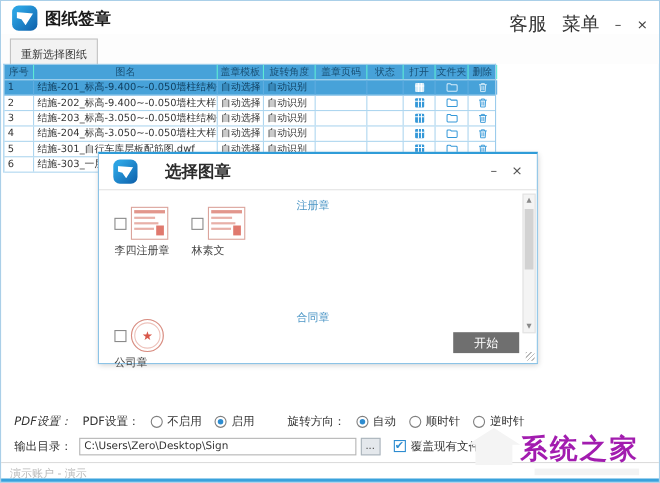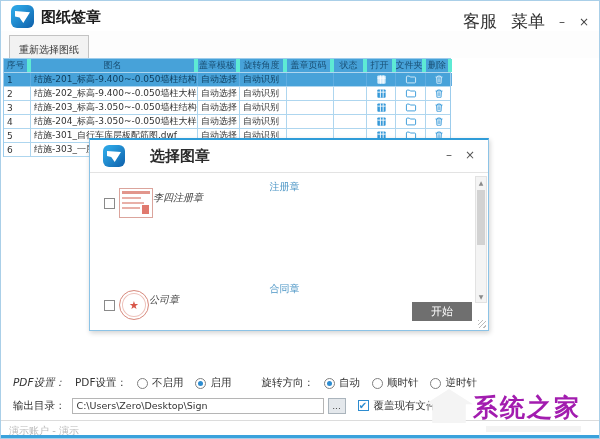--- a/index.html
+++ b/index.html
@@ -28,21 +28,21 @@
   
   .dtable { position:absolute; top:57px; left:2px; width:448px; border:1px solid #9cccec;
             border-bottom:none; font-size:9px; color:#333; }
   .trow { display:grid; grid-template-columns:27px 167px 42px 47px 47px 33px 29px 30px 26px;
           height:14px; border-bottom:1px solid #aed6ef; }
   .tcell { border-right:1px solid #aed6ef; padding:0 3px; display:flex; align-items:center;
            white-space:nowrap; overflow:hidden; }
   .tcell:last-child { border-right:none; }
   .tcell.center { justify-content:center; padding:0; }
   .trow.head { background:#47a2d9; color:#194f74; }
-  .trow.head .tcell { border-right:4px solid #5eead4; justify-content:center; }
+  .trow.head .tcell { border-right:1px solid #5eead4; justify-content:center; }
   .trow.sel { background:#47a2d9; color:#0e3c5c; }
   .trow.sel .tcell { border-right:1px solid #5fade0; }
   .trow .ic { color:#3498d8; display:flex; align-items:center; justify-content:center; width:100%; height:100%; cursor:pointer; }
   .trow.sel .ic { color:#d8edfa; }
 
   
   .dialog { position:absolute; left:88px; top:137px; width:400px; height:193px; background:#fff;
             border:1px solid #8cc3e6; border-top:2px solid #2f9cd8; box-shadow:1px 2px 5px rgba(0,0,0,.18); }
   .dlg-titlebar { position:absolute; top:0; left:0; right:0; height:33px; border-bottom:1px solid #e3e3e3; }
   .dlg-logo { position:absolute; left:13px; top:5px; width:22px; height:22px; border-radius:6px;
@@ -51,21 +51,21 @@
                    clip-path:polygon(0 0,100% 10%,55% 100%,30% 55%,0 45%); }
   .dlg-title { position:absolute; left:60px; top:7px; font-size:15px; font-weight:bold; color:#2b2b2b; }
   .dlg-min   { position:absolute; right:36px; top:8px; font-size:12px; color:#555; cursor:pointer; }
   .dlg-close { position:absolute; right:13px; top:8px; font-size:12px; color:#555; cursor:pointer; }
 
   .dlg-body { position:absolute; top:34px; left:0; right:13px; bottom:0; }
   .sec-head { position:absolute; left:14px; right:10px; display:flex; align-items:center; gap:6px;flex-direction:column; }
   .sec-label { font-size:10px; color:#4e97c6; white-space:nowrap; }
   .sec-line { flex:1; height:1px; background:#c2dcee; }
   .stamps { position:absolute; left:14px; display:flex; gap:20px; }
-  .stamp-item { display:flex; flex-direction:row;font-style:italic; }
+  .stamp-item { display:flex; flex-direction:column; }
   .stamp-top { display:flex; align-items:center; gap:4px; }
   .chk { width:11px; height:11px; border:1px solid #8a8a8a; background:#fff; cursor:pointer; flex:0 0 auto; }
   .stamp-rect { width:34px; height:30px; border:1px solid #dba49c; position:relative; background:#fff; }
   .stamp-rect .l1 { position:absolute; left:2px; right:2px; top:2px; height:3px; background:#e2968c; }
   .stamp-rect .l2 { position:absolute; left:2px; width:60%; top:8px; height:2px; background:#e8b0a8; }
   .stamp-rect .l3 { position:absolute; left:2px; width:70%; top:13px; height:2px; background:#e8b0a8; }
   .stamp-rect .l4 { position:absolute; left:2px; width:55%; top:18px; height:2px; background:#e8b0a8; }
   .stamp-rect .seal { position:absolute; right:3px; bottom:3px; width:7px; height:9px; background:#d8574a; opacity:.8; }
   .stamp-round { width:30px; height:30px; border:1.5px solid #d88c80; border-radius:50%;
                  display:flex; align-items:center; justify-content:center; color:#d8574a; font-size:11px;
@@ -384,20 +384,33 @@
               <div class="stamp-rect">
                 <div class="l1"></div>
                 <div class="l2"></div>
                 <div class="l3"></div>
                 <div class="l4"></div>
                 <div class="seal"></div>
               </div>
             </div>
             <div class="stamp-label">李四注册章</div>
           </div>
+          <div class="stamp-item">
+            <div class="stamp-top">
+              <span class="chk"></span>
+              <div class="stamp-rect">
+                <div class="l1"></div>
+                <div class="l2"></div>
+                <div class="l3"></div>
+                <div class="l4"></div>
+                <div class="seal"></div>
+              </div>
+            </div>
+            <div class="stamp-label">林素文</div>
+          </div>
         </div>
         <div class="sec-head" style="top: 108px;">
           <span class="sec-label">合同章</span>
           <span class="sec-line"></span>
         </div>
         <div class="stamps" style="top: 116px;">
           <div class="stamp-item">
             <div class="stamp-top">
               <span class="chk"></span>
               <div class="stamp-round">★</div>

